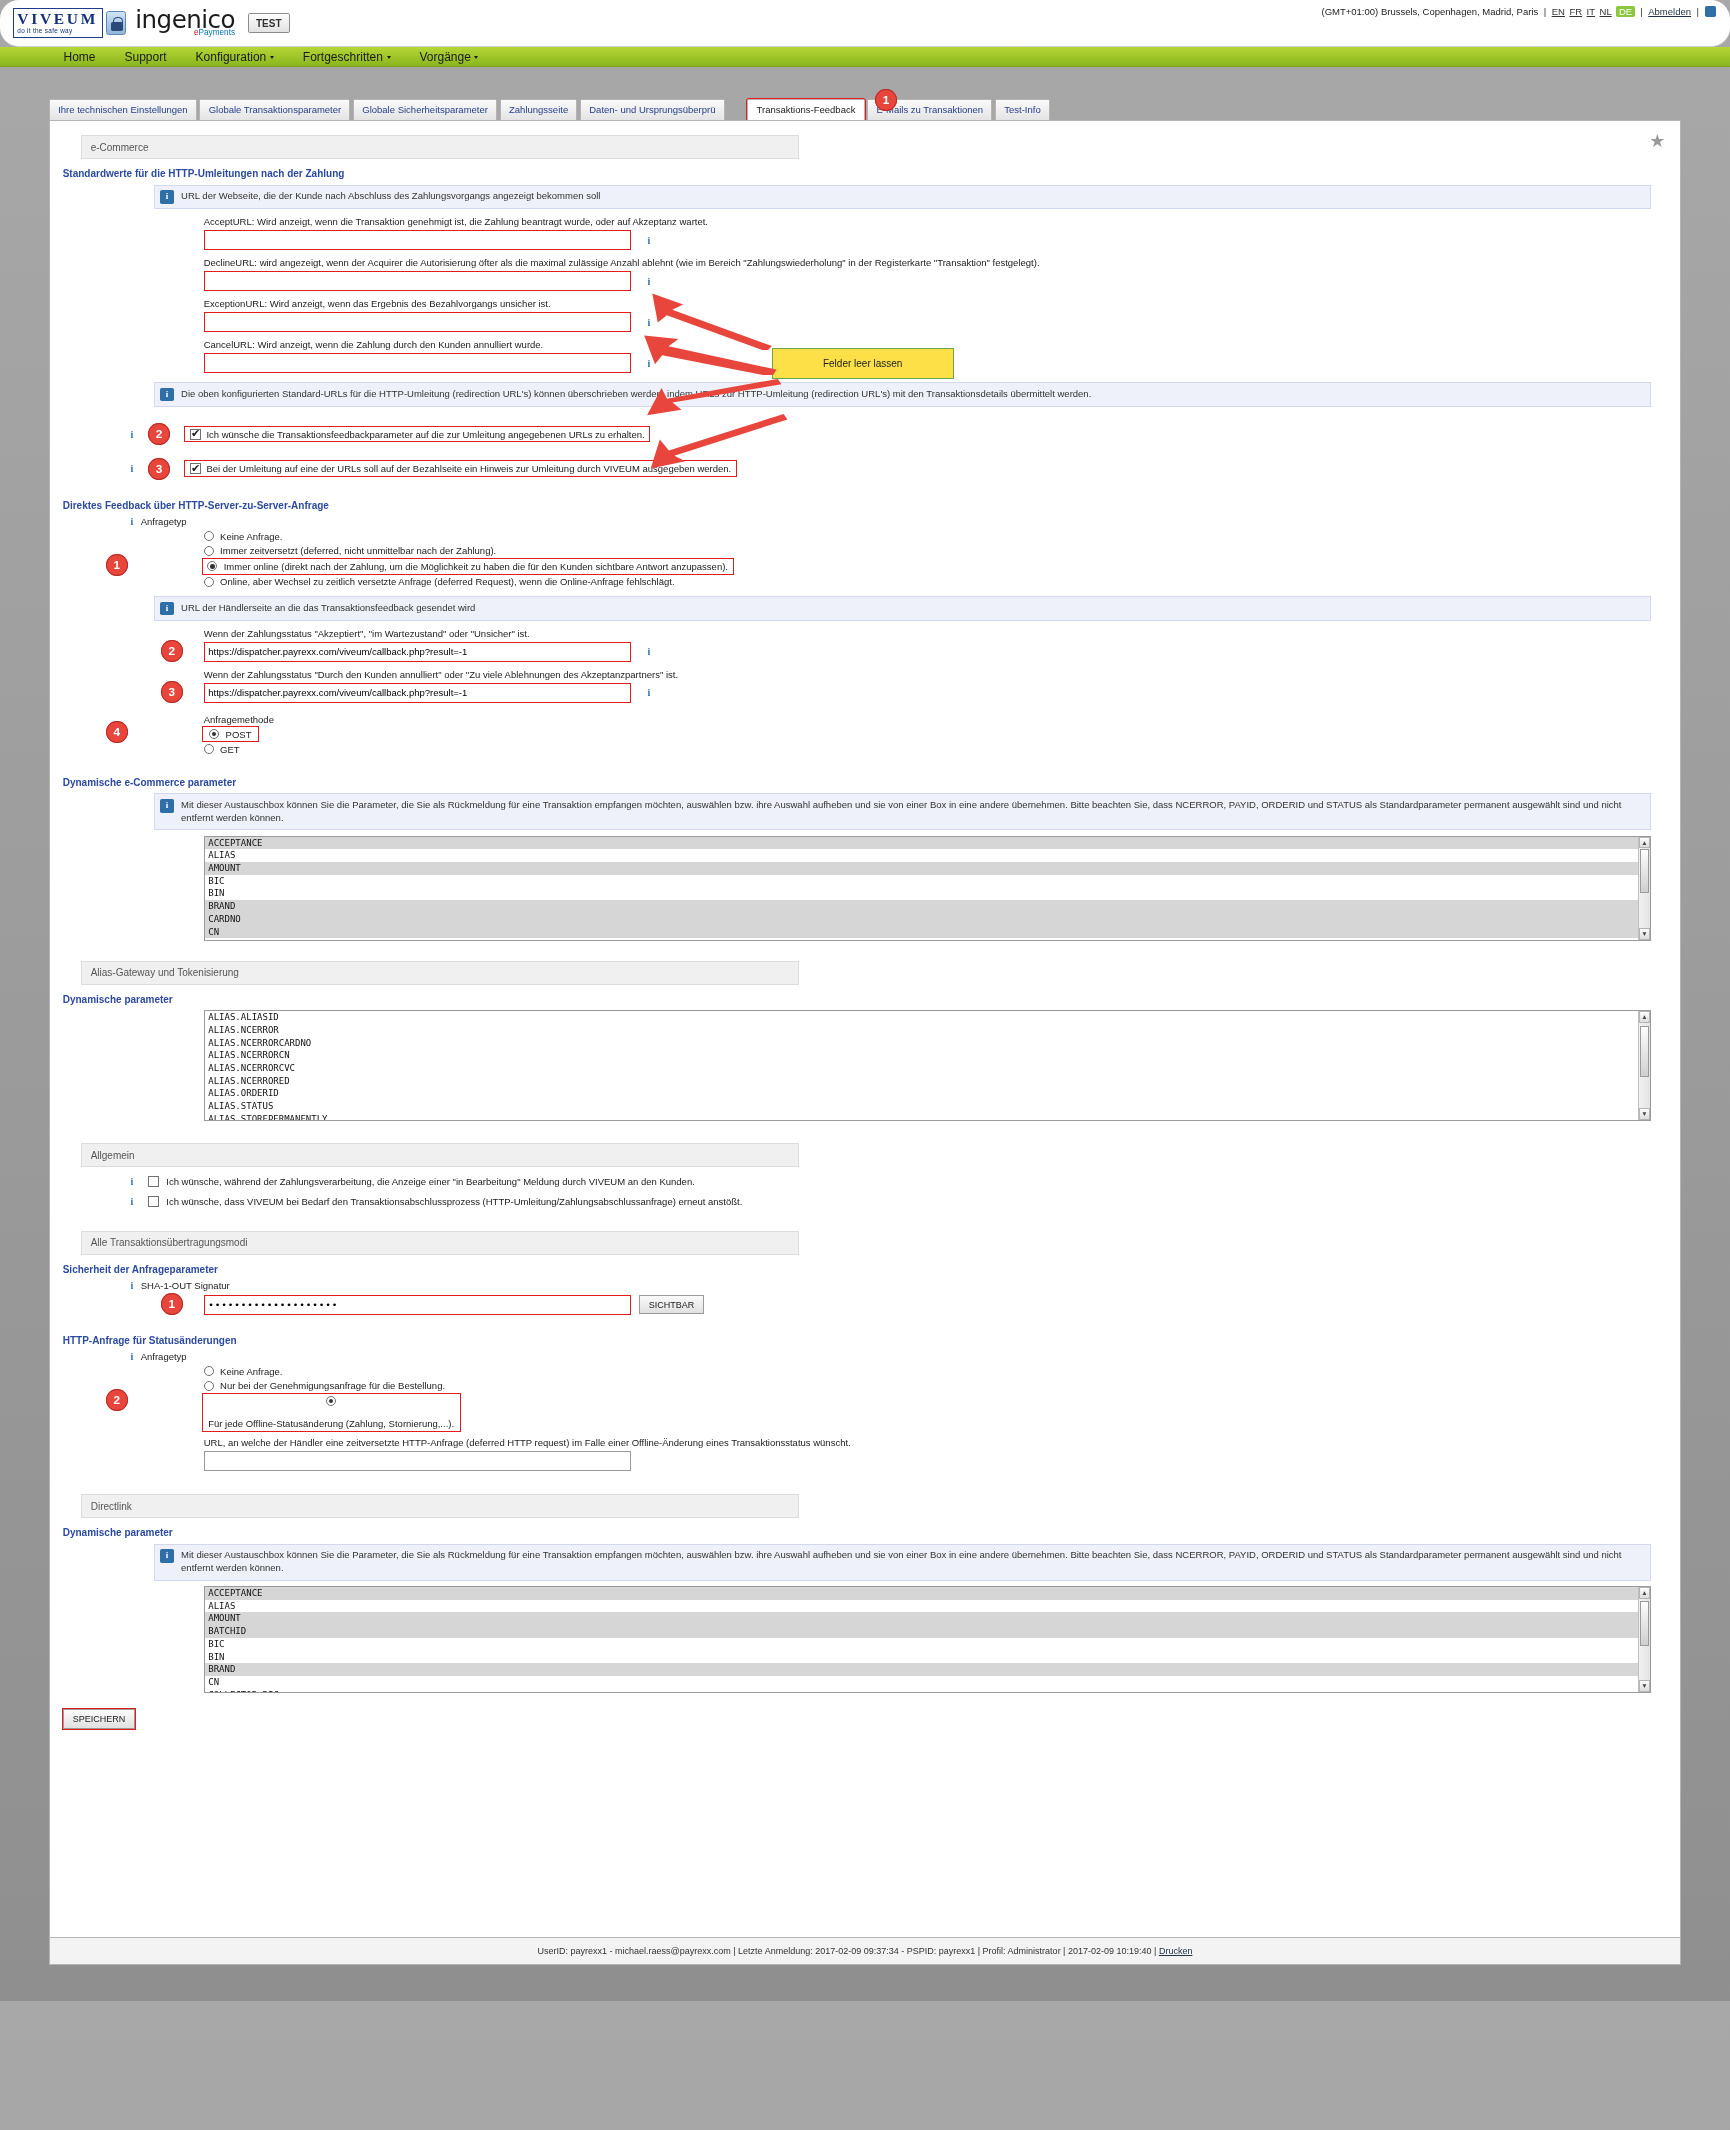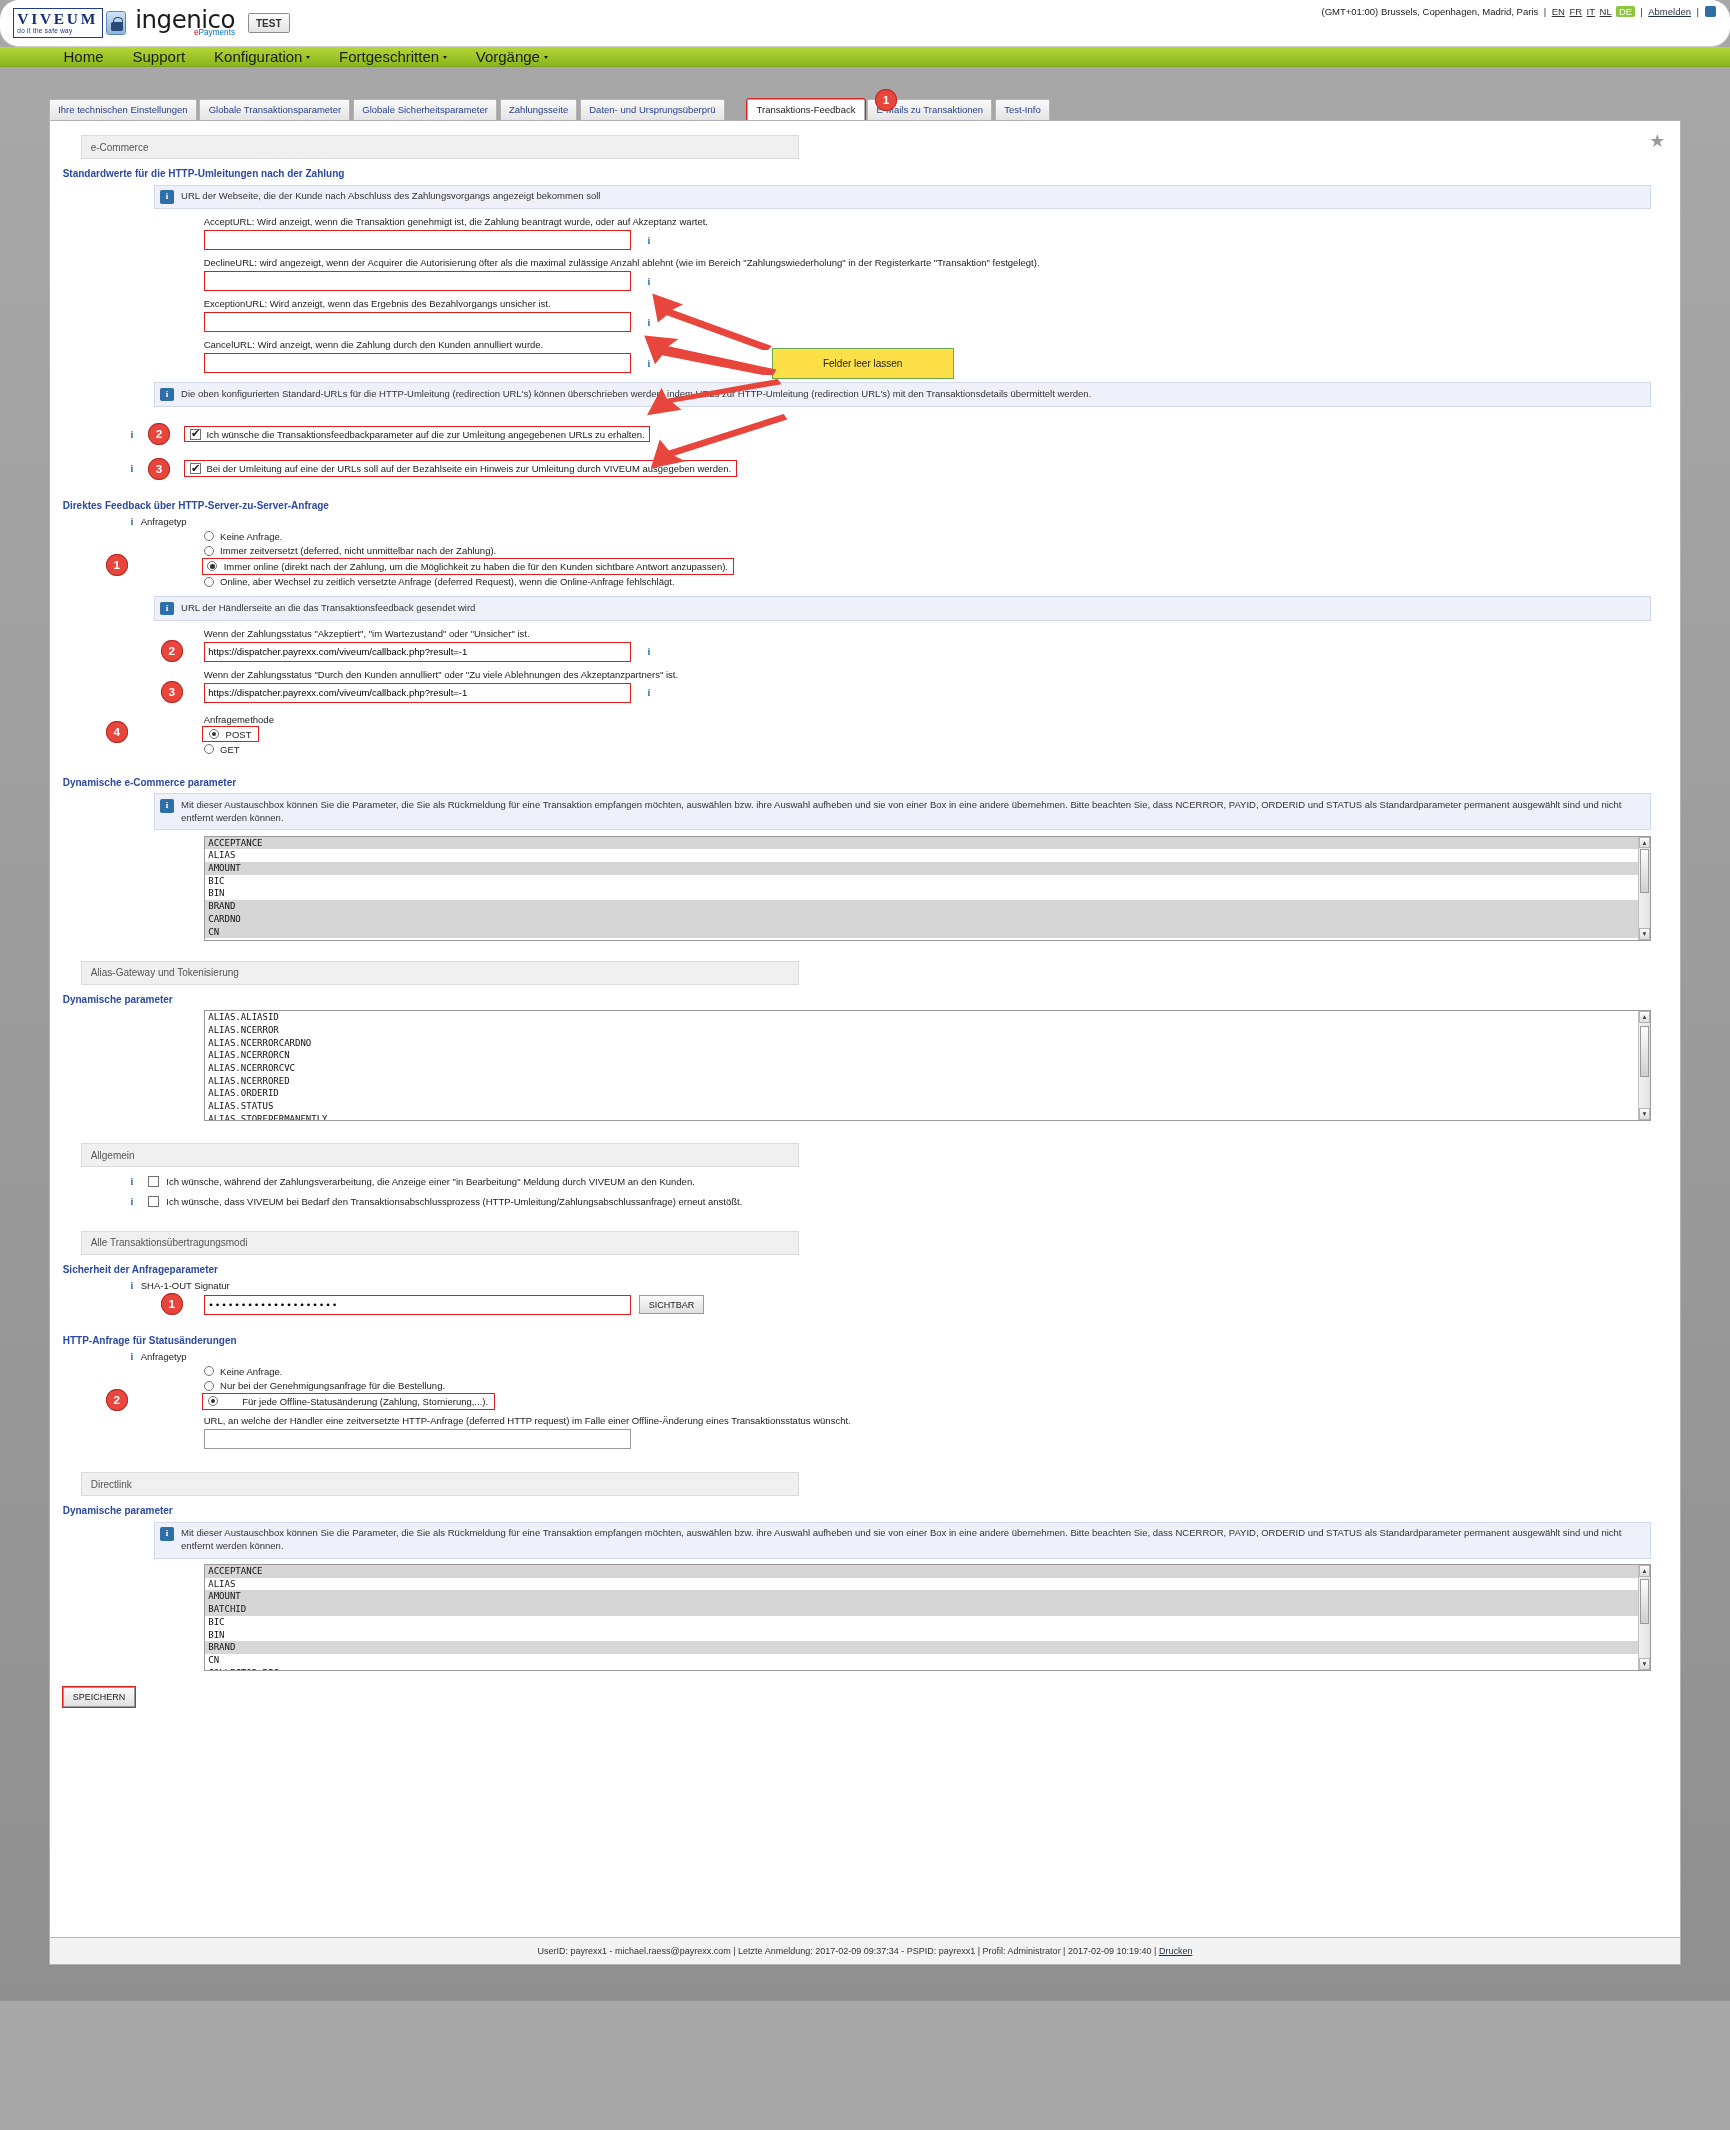--- a/index.html
+++ b/index.html
@@ -117,21 +117,21 @@
   .greennav {
     height: 20px;
     background: linear-gradient(180deg,#b5d636 0%, #8ab61e 100%);
     border-bottom: 0.9px solid #79a618;
     display:flex;
     align-items:center;
     padding-left: 49px;
     gap: 0px;
   }
   .greennav .item {
-    font-size: 15px;
+    font-size: 12px;
     color: #1c1c1c;
     padding: 0 14.5px;
     line-height: 20px;
     cursor: pointer;
   }
   .greennav .item .caret {
     display:inline-block;
     margin-left:3.6px;
     border-left:2.7px solid transparent;
     border-right:2.7px solid transparent;
@@ -650,21 +650,21 @@
       <div class="radiorow">
         <span class="rd"></span>
         <span class="subtle">Keine Anfrage.</span>
       </div>
       <div class="radiorow">
         <span class="rd"></span>
         <span class="subtle">Nur bei der Genehmigungsanfrage für die Bestellung.</span>
       </div>
       <div class="radiorow" style="position:relative;">
         <span class="badge-num" style="left:-98px; top:-6.4px;">2</span>
-        <span class="redoutline" style="display:flex;gap:24px;padding:0.9px 4.5px;">
+        <span class="redoutline" style="display:flex;align-items:center;gap:12px;padding:0.9px 4.5px;flex-direction:column;">
           <span class="rd sel"></span>
           <span class="subtle">Für jede Offline-Statusänderung (Zahlung, Stornierung,...).</span>
         </span>
       </div>
       <div class="lbl" style="margin-top:7.3px;">URL, an welche der Händler eine zeitversetzte HTTP-Anfrage (deferred HTTP request) im Falle einer Offline-Änderung eines Transaktionsstatus wünscht.</div>
       <input class="inp" value="" style="">
     </div>
 
     <div class="section-head" style="margin-top:23.6px;">Directlink</div>
     <div>

